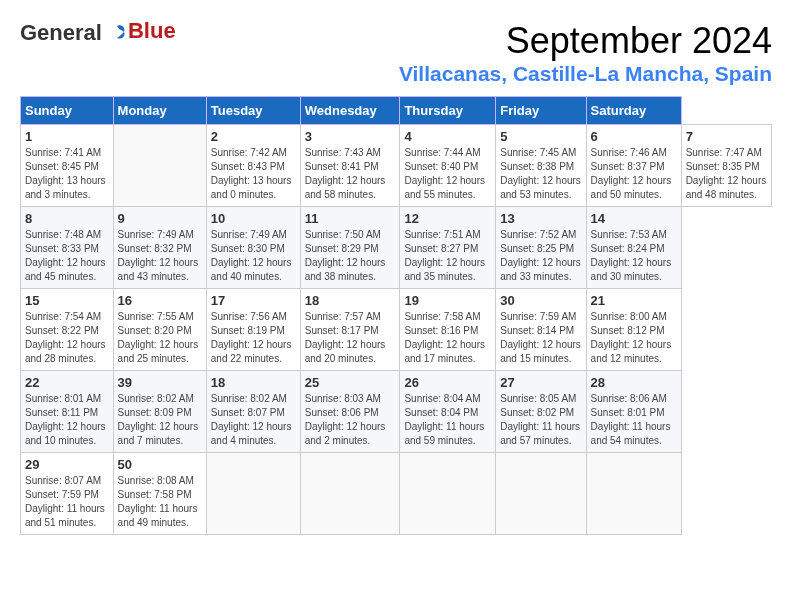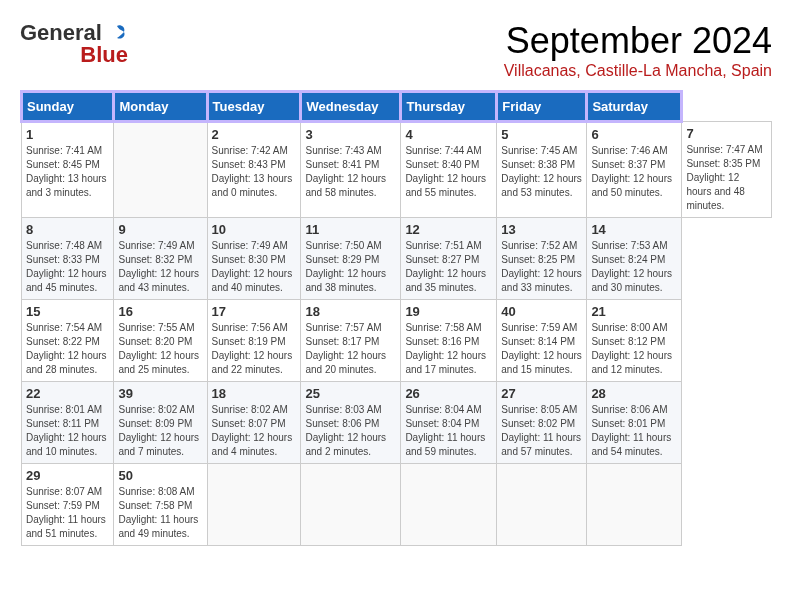--- a/index.html
+++ b/index.html
@@ -11,46 +11,47 @@
       padding: 20px;
     }
     .header {
       display: flex;
       justify-content: space-between;
       align-items: flex-start;
       margin-bottom: 10px;
     }
     .logo {
       display: flex;
-      flex-direction: column;
-      align-items: flex-end;
+      flex-direction: row;
+      align-items: center;
     }
     .title-block { text-align: right; }
     .month-title {
       font-size: 36px;
       font-weight: normal;
       color: #000000;
     }
     .subtitle {
-      font-size: 16px;
-      color: #b91c1c;
+      font-size: 21px;
+      color: #3b82f6;
+      font-weight: bold;
     }
     table {
       width: 100%;
       border-collapse: collapse;
       font-size: 11px;
     }
     thead th {
       background: #1a6bbf;
       color: #fff;
       padding: 6px 4px;
       text-align: left;
       font-size: 13px;
       font-weight: bold;
-      border: 3px solid #c4b5fd;
+      border: 1px solid #c4b5fd;
       margin-left: 48px;
     }
     tbody td {
       border: 1px solid #ccc;
       vertical-align: top;
       padding: 4px;
       width: 107px;
       min-height: 70px;
       background: #fff;
     }
@@ -181,21 +182,21 @@
         </td>
         <td>
           <div class="day-num">18</div>
           <div class="day-info">Sunrise: 7:57 AM<br>Sunset: 8:17 PM<br>Daylight: 12 hours and 20 minutes.</div>
         </td>
         <td>
           <div class="day-num">19</div>
           <div class="day-info">Sunrise: 7:58 AM<br>Sunset: 8:16 PM<br>Daylight: 12 hours and 17 minutes.</div>
         </td>
         <td>
-          <div class="day-num">40</div>
+          <div class="day-num">30</div>
           <div class="day-info">Sunrise: 7:59 AM<br>Sunset: 8:14 PM<br>Daylight: 12 hours and 15 minutes.</div>
         </td>
         <td>
           <div class="day-num">21</div>
           <div class="day-info">Sunrise: 8:00 AM<br>Sunset: 8:12 PM<br>Daylight: 12 hours and 12 minutes.</div>
         </td>
       </tr>
       <tr>
         <td>
           <div class="day-num">22</div>

